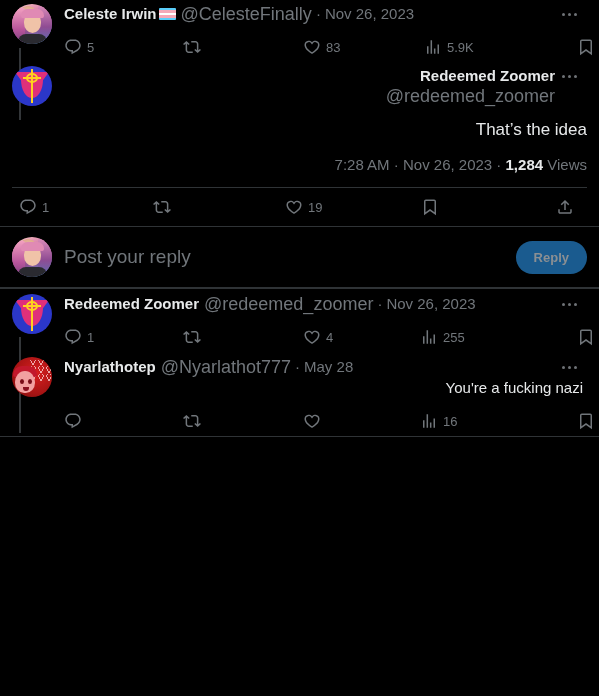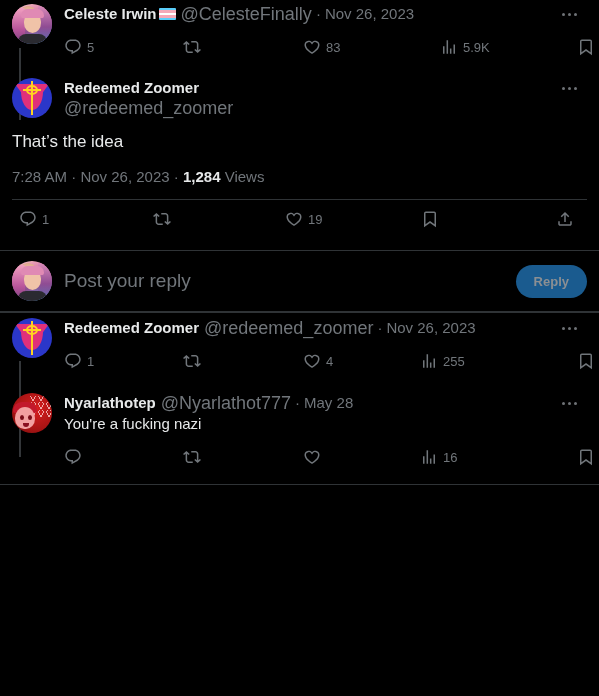--- a/index.html
+++ b/index.html
@@ -5,21 +5,21 @@
   * { box-sizing: border-box; margin: 0; padding: 0; }
   html, body {
     width: 599px; height: 696px;
     background: #000000;
     font-family: "Liberation Sans", sans-serif;
     overflow: hidden;
   }
   .app { width: 599px; height: 696px; position: relative; background: #000; }
 
   
-  .tweet { position: relative; padding: 12px 12px; }
+  .tweet { position: relative; padding: 0 12px; text-align: right; }
   .tweet-row { display: flex; }
   .av-col { width: 52px; flex: 0 0 52px; position: relative; }
   .body-col { flex: 1 1 auto; min-width: 0; padding-right: 4px; }
 
   .avatar {
     width: 40px; height: 40px; border-radius: 50%;
     position: relative; overflow: hidden; z-index: 2;
     background: #222;
   }
   .thread-line {
@@ -163,21 +163,21 @@
             <span class="cnt"></span>
           </div>
           <div class="act act-abs" style="left:239px;">
             <span class="ico">
                 <svg viewBox="0 0 24 24">
                   <path d="M16.697 5.5c-1.222-.06-2.679.51-3.89 2.16l-.805 1.09-.806-1.09C9.984 6.01 8.526 5.44 7.304 5.5c-1.243.07-2.349.78-2.91 1.91-.552 1.12-.633 2.78.479 4.82 1.074 1.97 3.257 4.27 7.129 6.61 3.87-2.34 6.052-4.64 7.126-6.61 1.111-2.04 1.03-3.7.477-4.82-.561-1.13-1.666-1.84-2.908-1.91zm4.187 7.69c-1.351 2.48-4.001 5.12-8.379 7.67l-.503.3-.504-.3c-4.379-2.55-7.029-5.19-8.382-7.67-1.36-2.5-1.41-4.86-.514-6.67.887-1.79 2.647-2.91 4.601-3.01 1.651-.09 3.368.56 4.798 2.01 1.429-1.45 3.146-2.1 4.796-2.01 1.954.1 3.714 1.22 4.601 3.01.896 1.81.846 4.17-.514 6.67z"></path>
                 </svg>
               </span>
             <span class="cnt">83</span>
           </div>
-          <div class="act act-abs" style="left:376px;">
+          <div class="act act-abs" style="left:360px;">
             <span class="ico">
                 <svg viewBox="0 0 24 24">
                   <path d="M8.75 21V3h2v18h-2zM18 21V8.5h2V21h-2zM4 21l.004-10h2L6 21H4zm9.248 0v-7h2v7h-2z"></path>
                 </svg>
               </span>
             <span class="cnt">5.9K</span>
           </div>
           <div class="act act-abs" style="left:513px;">
             <span class="ico">
                 <svg viewBox="0 0 24 24">

